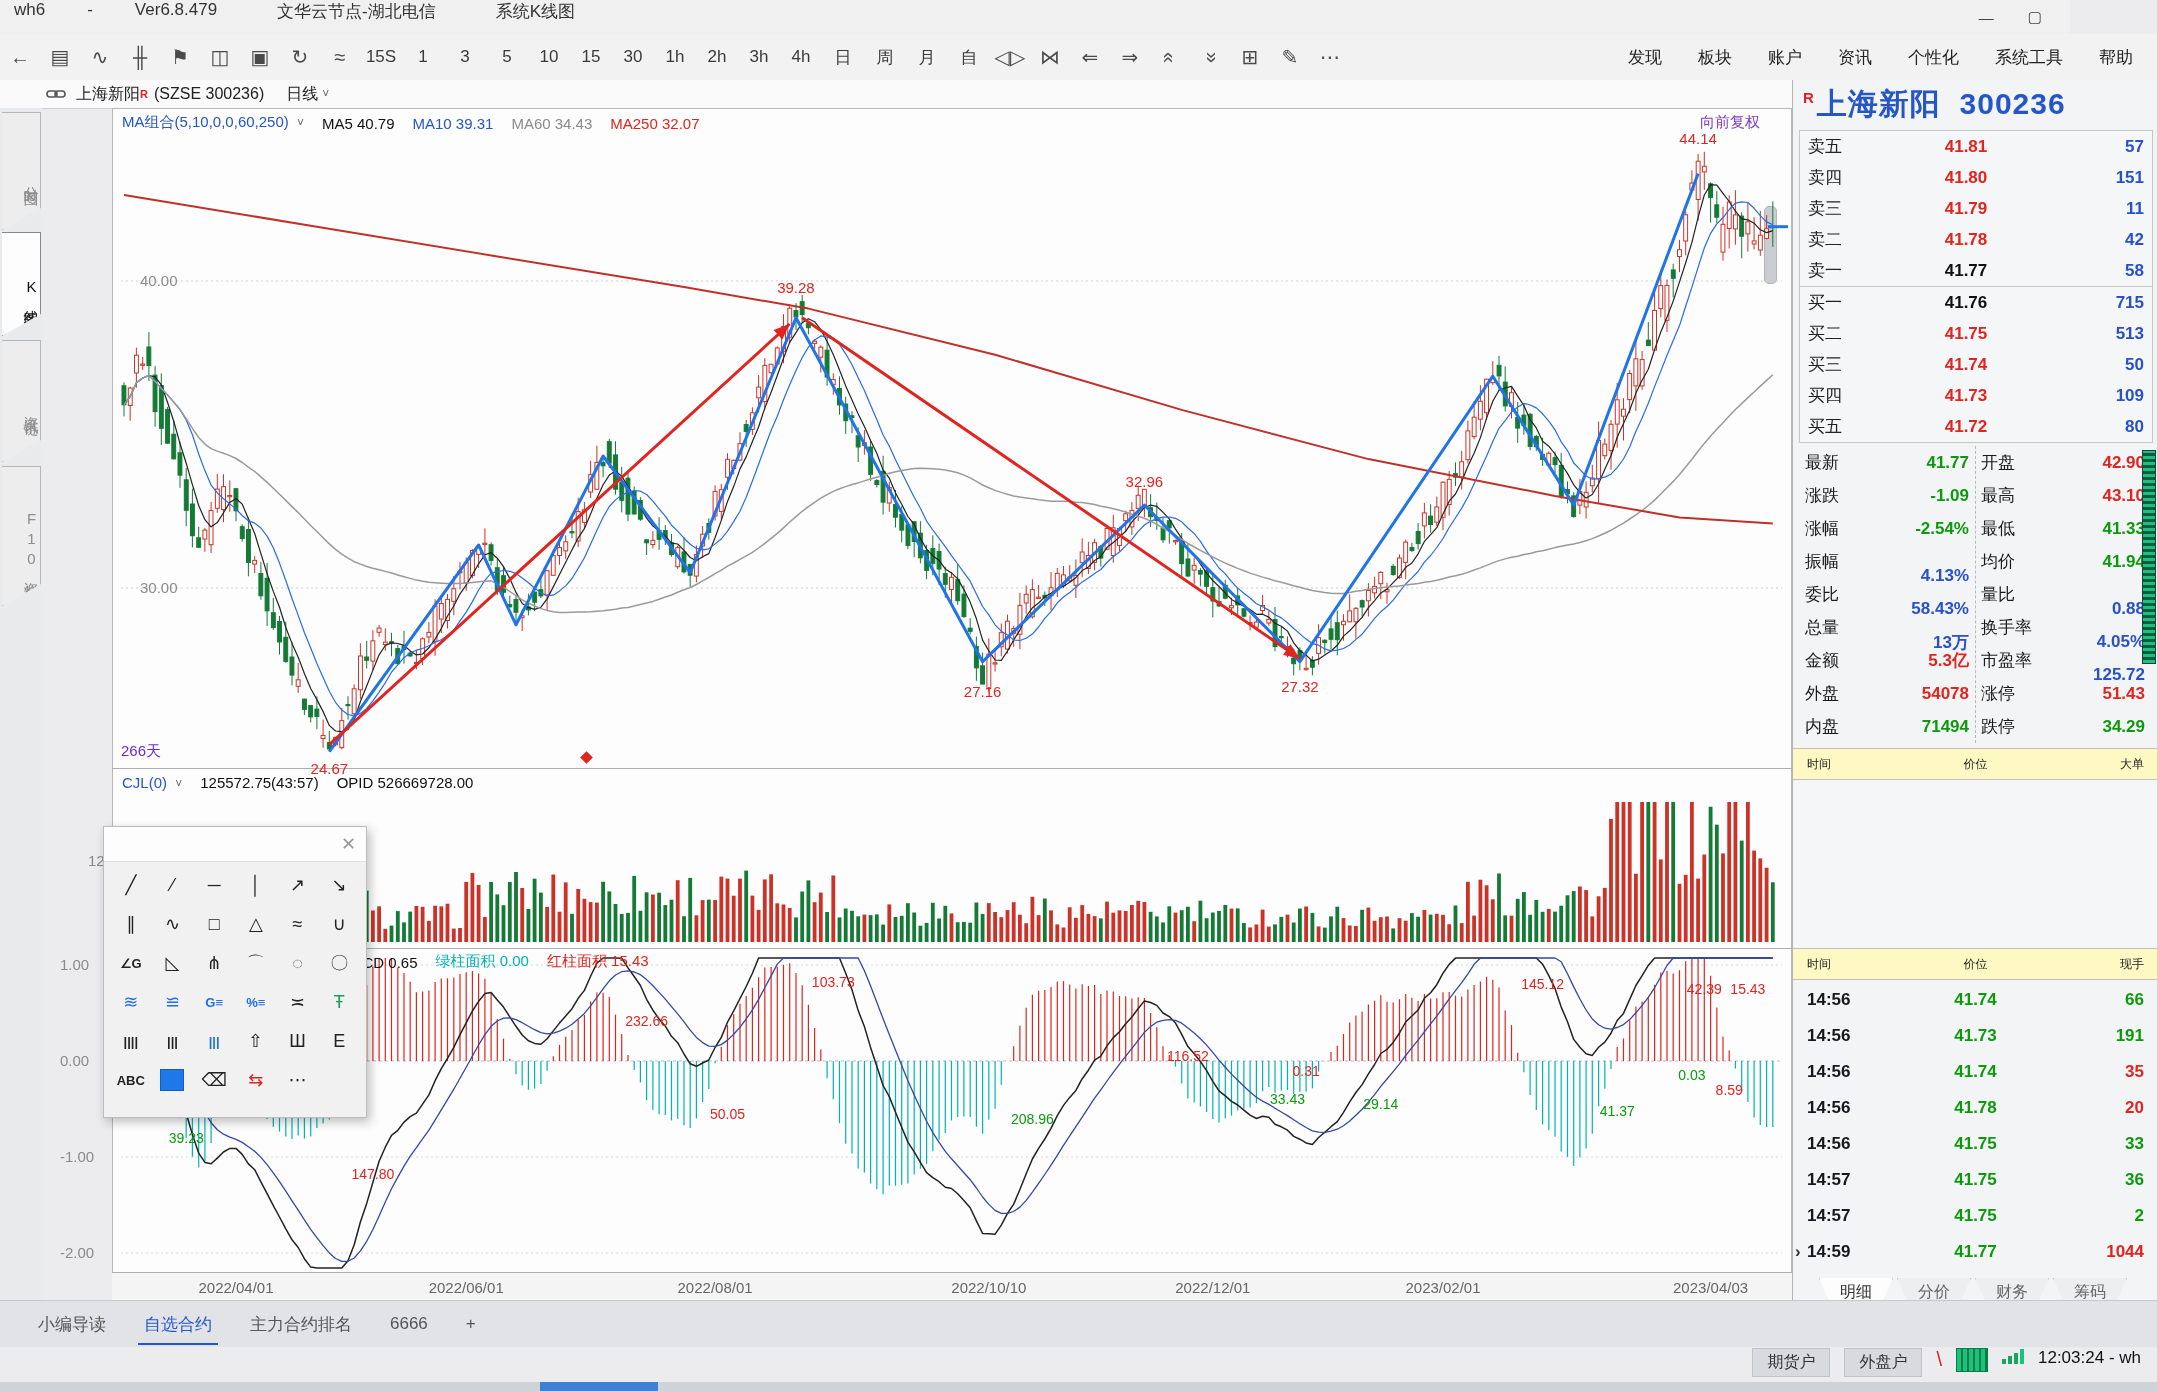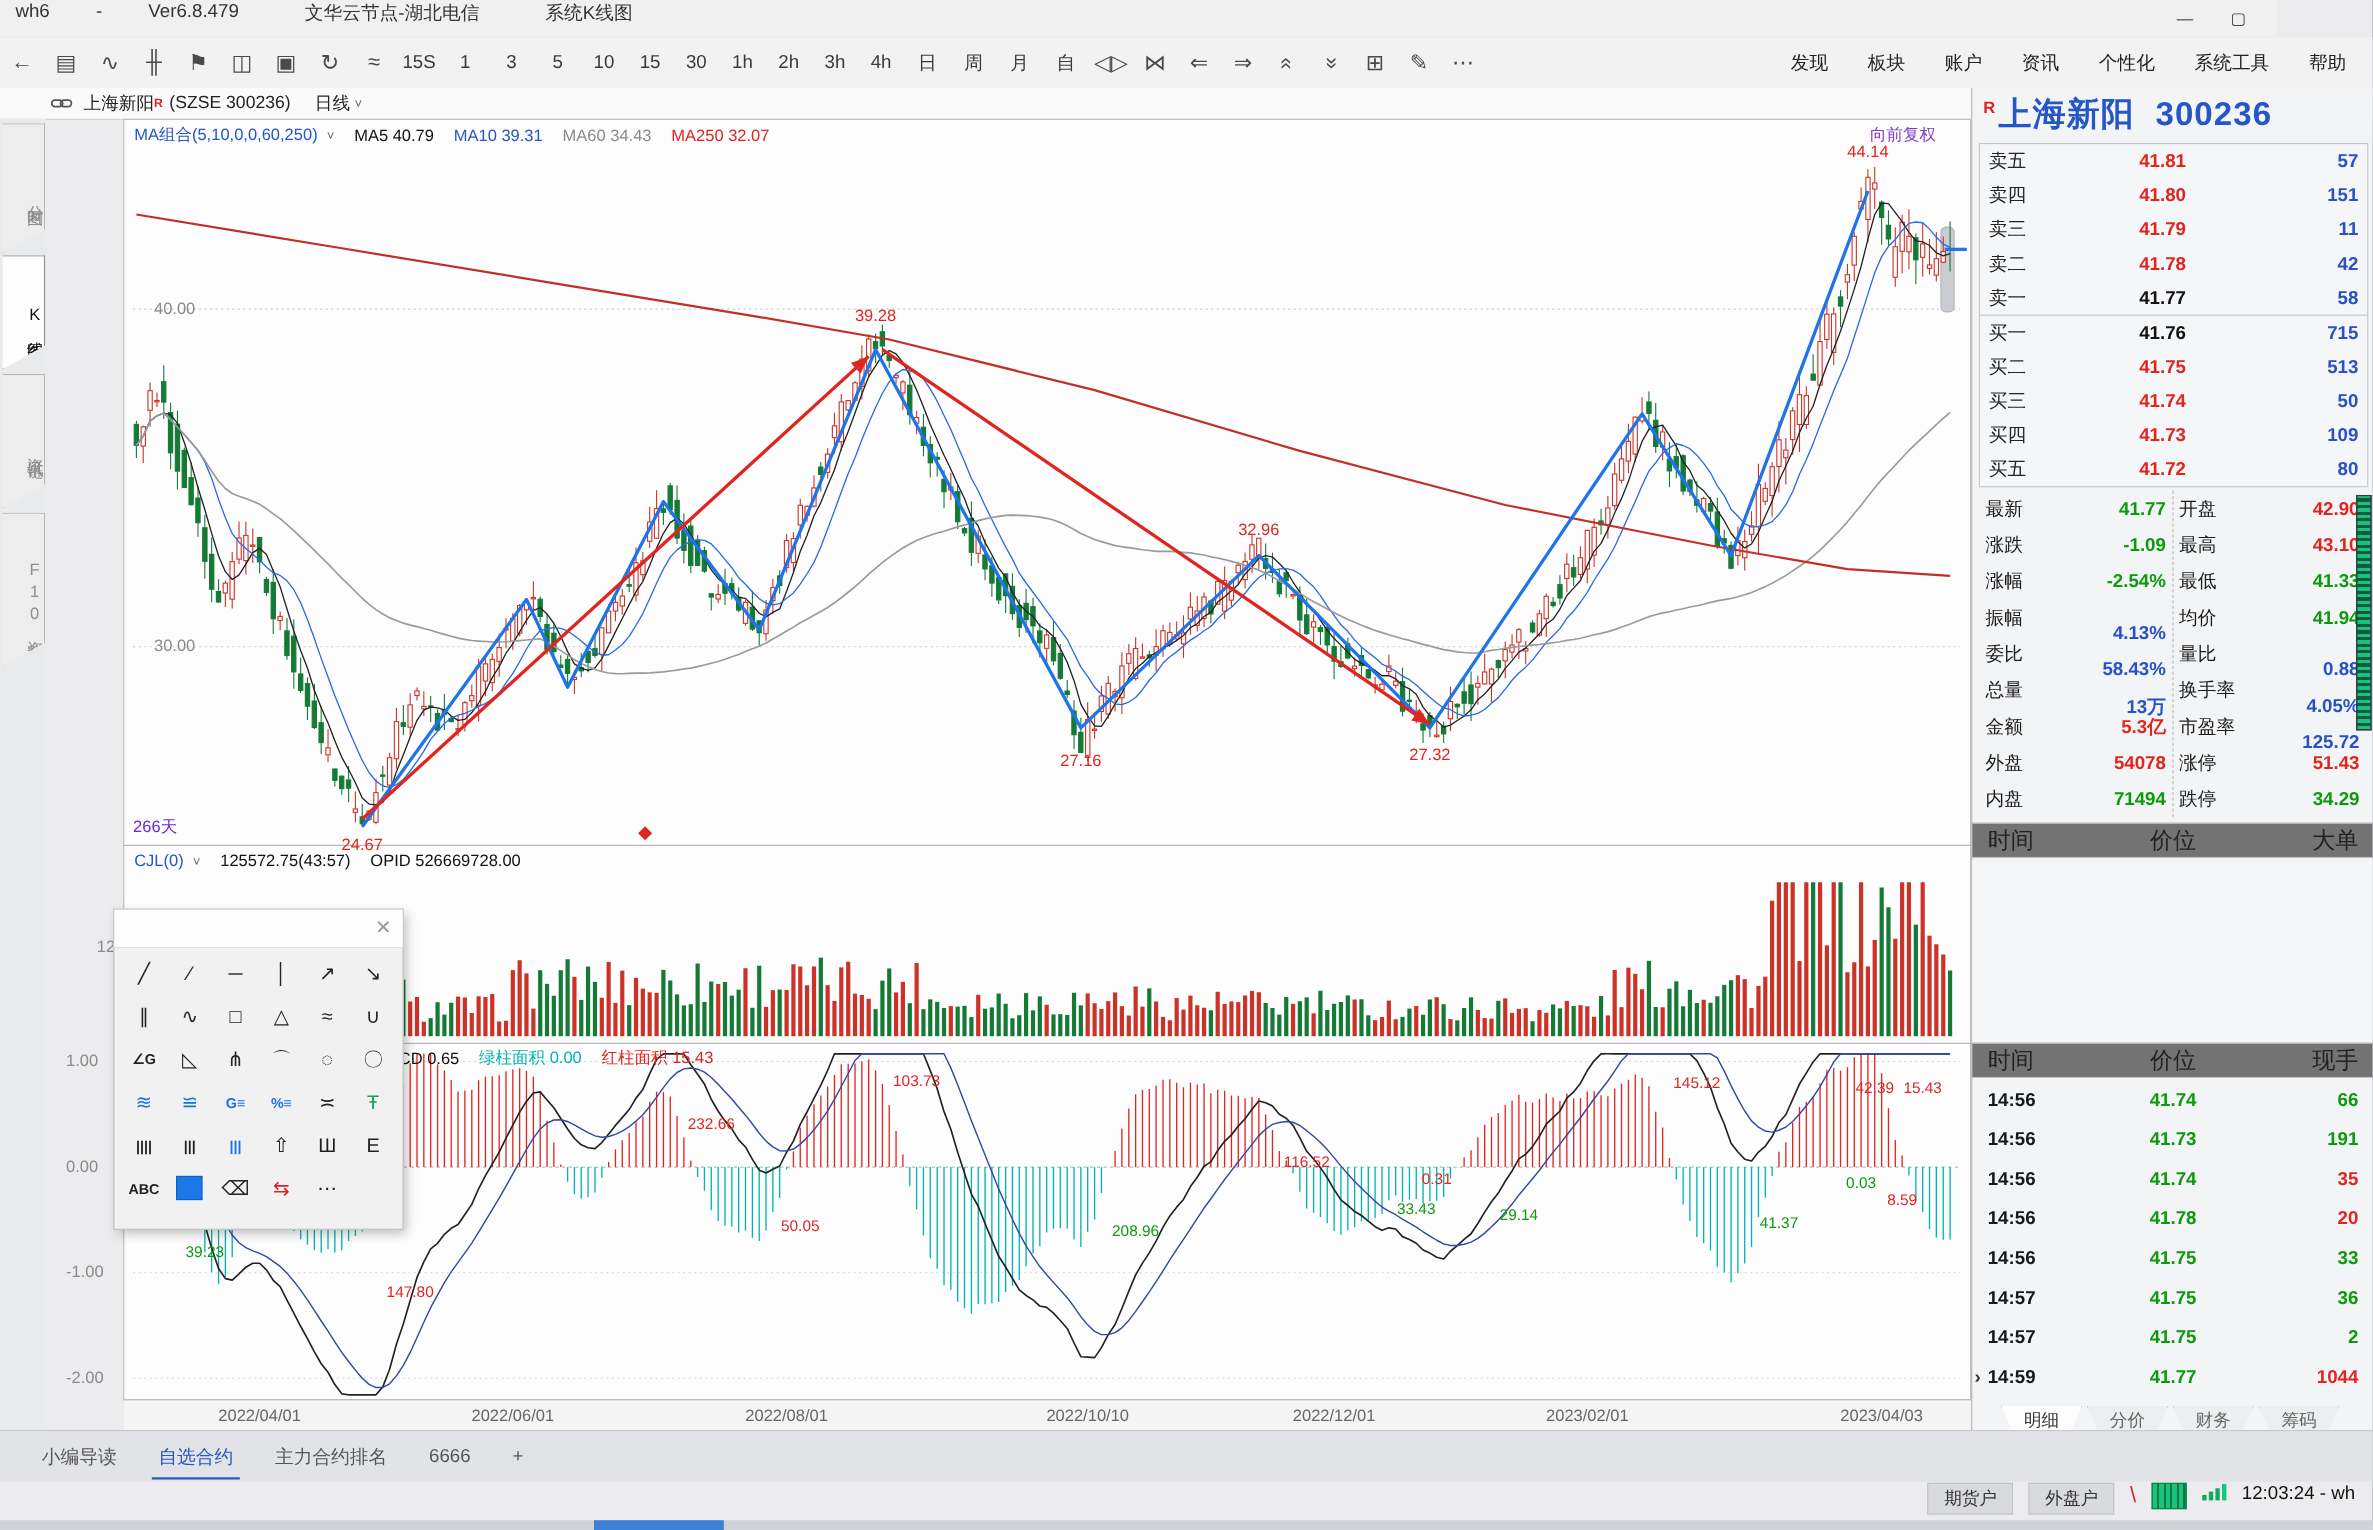--- a/index.html
+++ b/index.html
@@ -58,21 +58,21 @@
   .brow .prc{flex:1;text-align:center;font-weight:bold;}
   .brow .vol{width:84px;text-align:right;color:#2850c8;font-weight:bold;}
   .booksep{height:1px;background:#c6c6c6;margin:0;}
   #stats{position:absolute;left:6px;top:366px;width:352px;}
   .srow{display:flex;height:33px;align-items:center;font-size:17px;}
   .scell{display:flex;flex:1;align-items:center;padding:0 6px;}
   .scell .lbl{color:#1a1a1a;}
   .scell .val{flex:1;text-align:right;font-weight:bold;}
   #statdiv{position:absolute;left:182px;top:366px;width:0;height:297px;border-left:1px dashed #b8b8b8;}
   .theadrow{position:absolute;left:0px;width:365px;height:32px;border-top:1px solid #c0c0c0;border-bottom:1px solid #c0c0c0;
-            display:flex;align-items:center;font-size:21px;color:#222;background:#737373;box-sizing:border-box;padding:0 14px;}
+            display:flex;align-items:center;font-size:12px;color:#222;background:#fef9c3;box-sizing:border-box;padding:0 14px;}
   .theadrow .c1{width:90px;} .theadrow .c2{flex:1;text-align:center;} .theadrow .c3{width:90px;text-align:right;}
   #bigorderspace{position:absolute;left:0;top:702px;width:365px;height:166px;background:#f5f6f8;}
   #tape{position:absolute;left:0;top:902px;width:365px;}
   .trow{display:flex;align-items:center;height:36px;font-size:17px;font-weight:bold;padding:0 14px;}
   .trow .tm{width:90px;color:#16161e;position:relative;}
   .trow .tm .mk{position:absolute;left:-12px;color:#333;}
   .trow .pr{flex:1;text-align:center;}
   .trow .vl{width:90px;text-align:right;}
   #qtabs{position:absolute;left:0;top:1198px;width:365px;height:30px;display:flex;gap:4px;padding-left:26px;}
   .qtab{width:72px;height:28px;line-height:28px;text-align:center;font-size:16px;color:#666;

